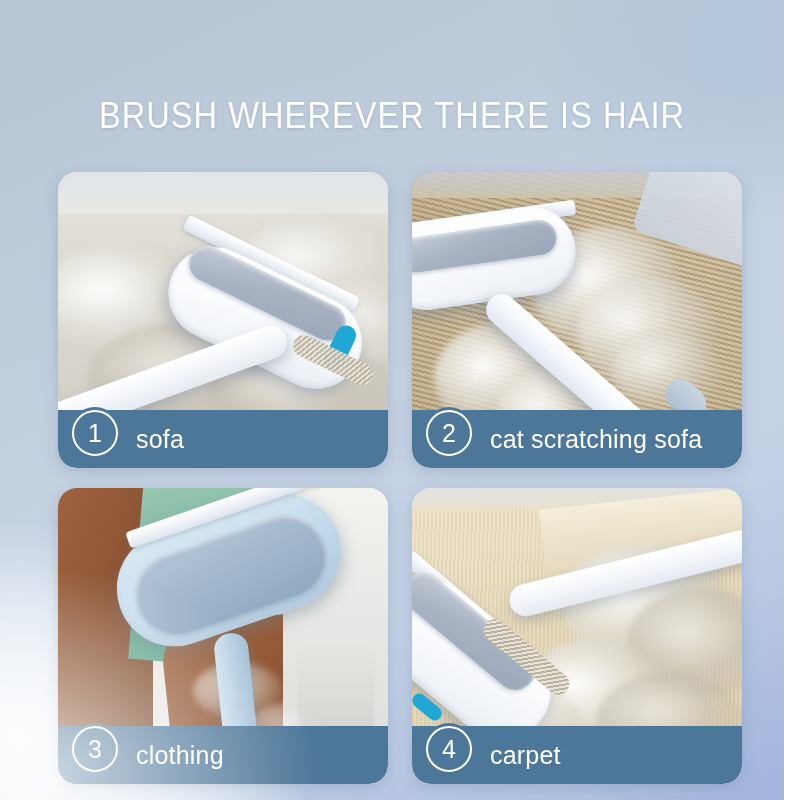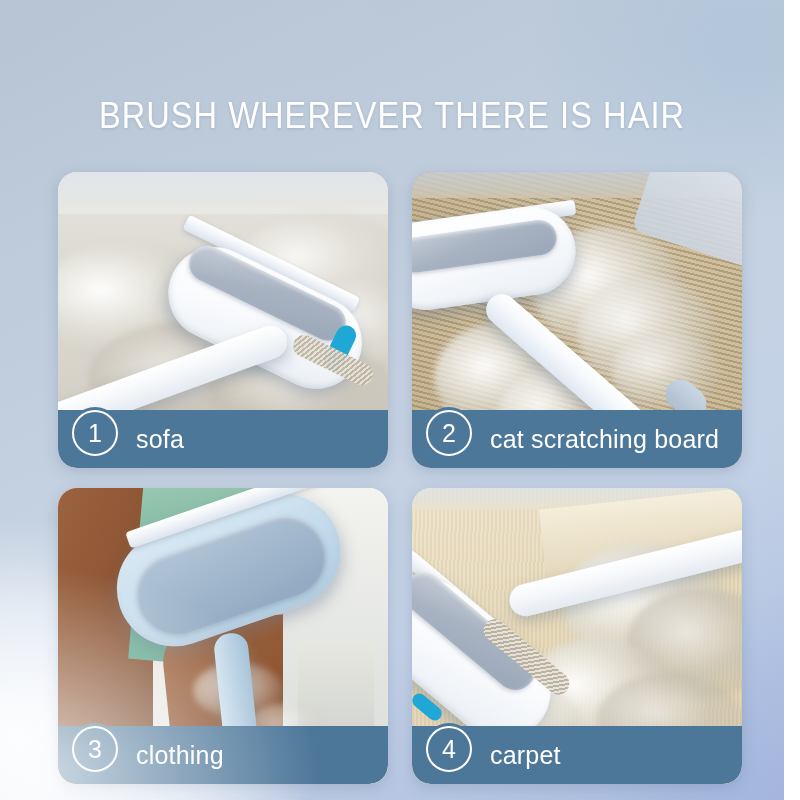--- a/index.html
+++ b/index.html
@@ -200,21 +200,21 @@
           <div class="pad" style="left:-14px;top:68px;width:160px;height:35px;transform:rotate(-8deg);transform-origin:left center;"></div>
           <div class="handle" style="left:78px;top:112px;width:250px;height:31px;transform:rotate(41deg);transform-origin:left center;background:linear-gradient(180deg,#ffffff 0%,#f4f7fb 45%,#dfe7f1 100%);"></div>
           <div style="position:absolute;left:252px;top:212px;width:44px;height:30px;border-radius:999px;background:linear-gradient(180deg,#c9d6e4,#aebed0);transform:rotate(41deg);"></div>
         </div>
       </div>
       <div class="caption">
         <div class="badge-wrap">
           <div class="badge-disc"></div>
           <div class="badge">2</div>
         </div>
-        <div class="cap-text">cat scratching board</div>
+        <div class="cap-text">cat scratching sofa</div>
       </div>
     </div>
 
     <div class="card">
       <div class="photo" style="background:linear-gradient(180deg,#efeee9 0%,#e7e6e0 100%);">
 
         <div style="position:absolute;left:-10px;top:0;width:105px;height:100%;background:linear-gradient(110deg,#9a5f3c 0%,#8a5132 45%,#семь 0,#7b4a2d 100%);"></div>
         <div style="position:absolute;left:-10px;top:0;width:105px;height:100%;background:linear-gradient(110deg,#9e6440 0%,#8b5433 55%,#7a4a2d 100%);"></div>
 
         <div style="position:absolute;left:78px;top:-8px;width:140px;height:185px;background:linear-gradient(165deg,#9ec9b4 0%,#76b49d 45%,#5fa78e 100%);transform:rotate(5deg);"></div>

